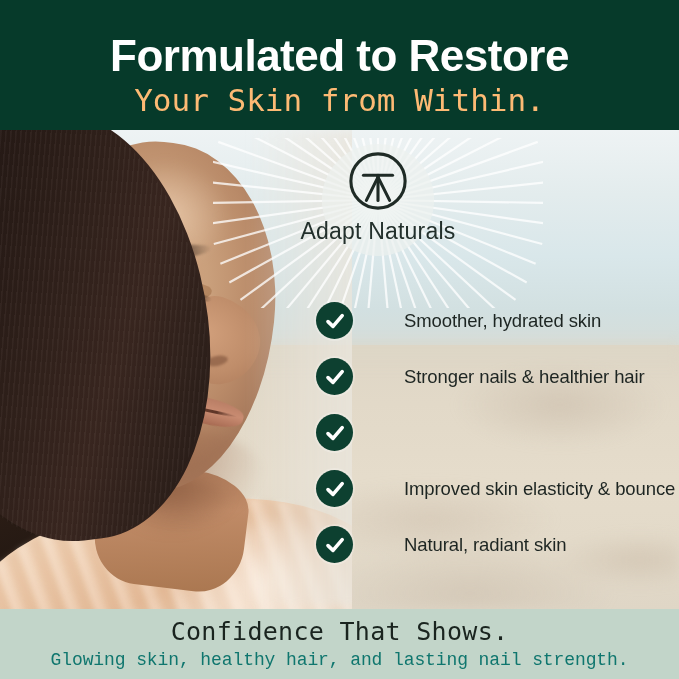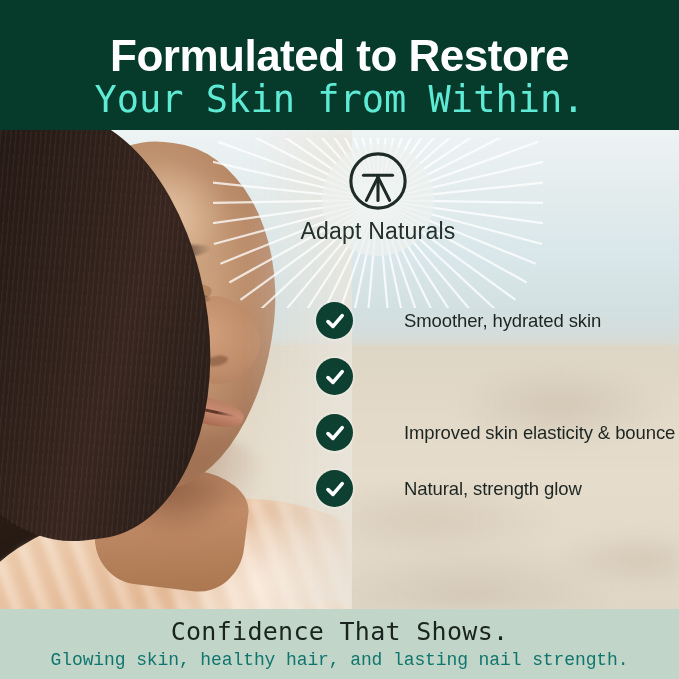--- a/index.html
+++ b/index.html
@@ -37,23 +37,23 @@
     color: #ffffff;
     font-family: "Liberation Sans", sans-serif;
     font-weight: bold;
     font-size: 44px;
     line-height: 48px;
     letter-spacing: -0.5px;
     white-space: nowrap;
   }
   .subheadline {
     margin-top: 2px;
-    color: #5eead4;
+    color: #fdba74;
     font-family: "DejaVu Sans Mono", monospace;
-    font-size: 37px;
+    font-size: 31px;
     line-height: 36px;
     letter-spacing: 0px;
     white-space: nowrap;
   }
 
   
   .photo-stage {
     position: absolute;
     left: 0; top: 130px;
     width: 679px;
@@ -545,20 +545,28 @@
 
       <div class="benefit-row">
         <span class="check-badge">
           <svg width="24" height="24" viewBox="0 0 24 24" xmlns="http://www.w3.org/2000/svg">
             <path d="M5 12.6 L10 17.4 L19.2 6.6" fill="none" stroke="#ffffff" stroke-width="3.6" stroke-linecap="round" stroke-linejoin="round"></path>
           </svg>
         </span>
         <span class="benefit-text">Smoother, hydrated skin</span>
       </div>
 
+      <div class="benefit-row">
+        <span class="check-badge">
+          <svg width="24" height="24" viewBox="0 0 24 24" xmlns="http://www.w3.org/2000/svg">
+            <path d="M5 12.6 L10 17.4 L19.2 6.6" fill="none" stroke="#ffffff" stroke-width="3.6" stroke-linecap="round" stroke-linejoin="round"></path>
+          </svg>
+        </span>
+        <span class="benefit-text">Stronger nails &amp; healthier hair</span>
+      </div>
 
       <div class="benefit-row">
         <span class="check-badge">
           <svg width="24" height="24" viewBox="0 0 24 24" xmlns="http://www.w3.org/2000/svg">
             <path d="M5 12.6 L10 17.4 L19.2 6.6" fill="none" stroke="#ffffff" stroke-width="3.6" stroke-linecap="round" stroke-linejoin="round"></path>
           </svg>
         </span>
       </div>
 
       <div class="benefit-row">
@@ -569,21 +577,21 @@
         </span>
         <span class="benefit-text">Improved skin elasticity &amp; bounce</span>
       </div>
 
       <div class="benefit-row">
         <span class="check-badge">
           <svg width="24" height="24" viewBox="0 0 24 24" xmlns="http://www.w3.org/2000/svg">
             <path d="M5 12.6 L10 17.4 L19.2 6.6" fill="none" stroke="#ffffff" stroke-width="3.6" stroke-linecap="round" stroke-linejoin="round"></path>
           </svg>
         </span>
-        <span class="benefit-text">Natural, strength glow</span>
+        <span class="benefit-text">Natural, radiant skin</span>
       </div>
 
     </div>
   </div>
 
   <div class="header-band">
     <div class="headline">Formulated to Restore</div>
     <div class="subheadline">Your Skin from Within.</div>
   </div>
 

